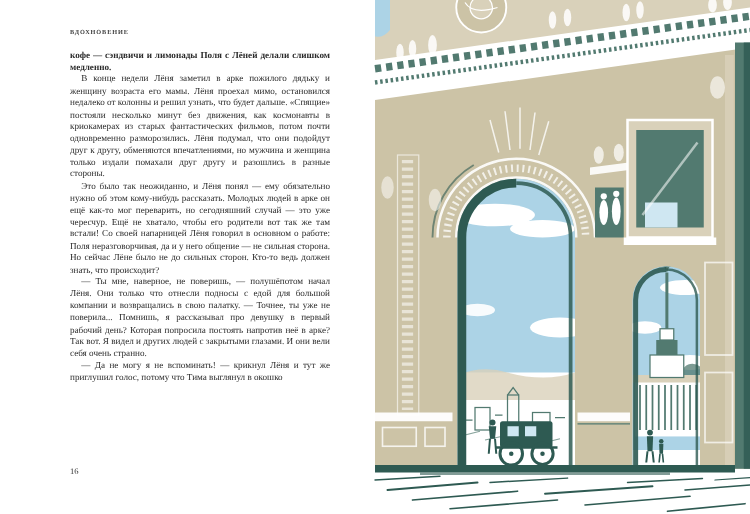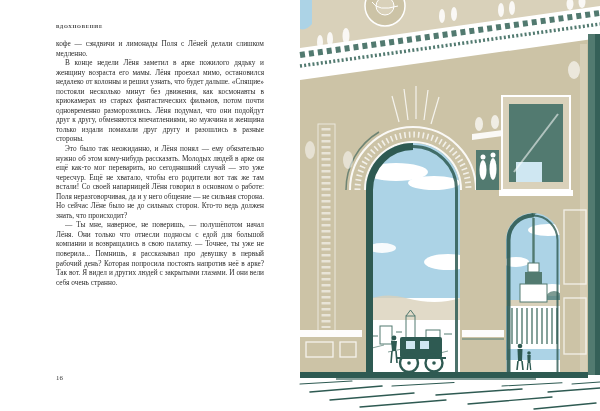--- a/index.html
+++ b/index.html
@@ -17,21 +17,21 @@
   .running-head{
     font-size:5px;font-weight:bold;letter-spacing:.7px;color:#3d3d3d;
     text-transform:uppercase;font-family:"Liberation Serif", serif;
   }
   .body-text{
     margin-top:10px;width:208px;
     font-size:7.3px;line-height:9.55px;color:var(--text-color);
     text-align:justify;hyphens:auto;-webkit-hyphens:auto;
   }
   .body-text p{margin:0;text-indent:9px;}
-  .body-text p.noindent{text-indent:0;}
+  .body-text p.noindent{text-indent:0;font-weight:bold;}
   .page-number{
     position:absolute;left:56px;top:374px;font-size:6.8px;color:#333;
   }
   .page-right{position:absolute;left:296px;top:0;width:304px;height:411px;}
   .page-right svg{display:block;width:304px;height:411px;}
   
   .fb{fill:var(--beige);} .fbl{fill:var(--beige-light);} .ft{fill:var(--teal);}
   .ftd{fill:var(--teal-dark);} .fs{fill:var(--sky-blue);} .fsl{fill:var(--sky-blue-light);}
   .fw{fill:#fff;}
   .st{stroke:var(--teal);} .std{stroke:var(--teal-dark);} .sw{stroke:#fff;}
@@ -42,20 +42,21 @@
 
 <div class="spread">
 
   <div class="page-left">
     <div class="running-head">ВДОХНОВЕНИЕ</div>
     <div class="body-text">
       <p class="noindent">кофе — сэндвичи и лимонады Поля с Лёней делали слишком медленно.</p>
       <p>В конце недели Лёня заметил в арке пожилого дядьку и женщину возраста его мамы. Лёня проехал мимо, остановился недалеко от колонны и решил узнать, что будет дальше. «Спящие» постояли несколько минут без движения, как космонавты в криокамерах из старых фантастических фильмов, потом почти одновременно разморозились. Лёня подумал, что они подойдут друг к другу, обменяются впечатлениями, но мужчина и женщина только издали помахали друг другу и разошлись в разные стороны.</p>
       <p>Это было так неожиданно, и Лёня понял — ему обязательно нужно об этом кому-нибудь рассказать. Молодых людей в арке он ещё как-то мог переварить, но сегодняшний случай — это уже чересчур. Ещё не хватало, чтобы его родители вот так же там встали! Со своей напарницей Лёня говорил в основном о работе: Поля неразговорчивая, да и у него общение — не сильная сторона. Но сейчас Лёне было не до сильных сторон. Кто-то ведь должен знать, что происходит?</p>
       <p>— Ты мне, наверное, не поверишь, — полушёпотом начал Лёня. Они только что отнесли подносы с едой для большой компании и возвращались в свою палатку. — Точнее, ты уже не поверила... Помнишь, я рассказывал про девушку в первый рабочий день? Которая попросила постоять напротив неё в арке? Так вот. Я видел и других людей с закрытыми глазами. И они вели себя очень странно.</p>
+      <p>— Да не могу я не вспоминать! — крикнул Лёня и тут же приглушил голос, потому что Тима выглянул в окошко</p>
     </div>
   </div>
   <div class="page-number">16</div>
 
   <div class="page-right">
     <svg viewBox="0 0 304 411" xmlns="http://www.w3.org/2000/svg">
       <defs>
         <clipPath id="capc">
             <path d="M70,190 A47,47 0 0 1 164,190 L164,372 L70,372 Z"></path>
           </clipPath>

